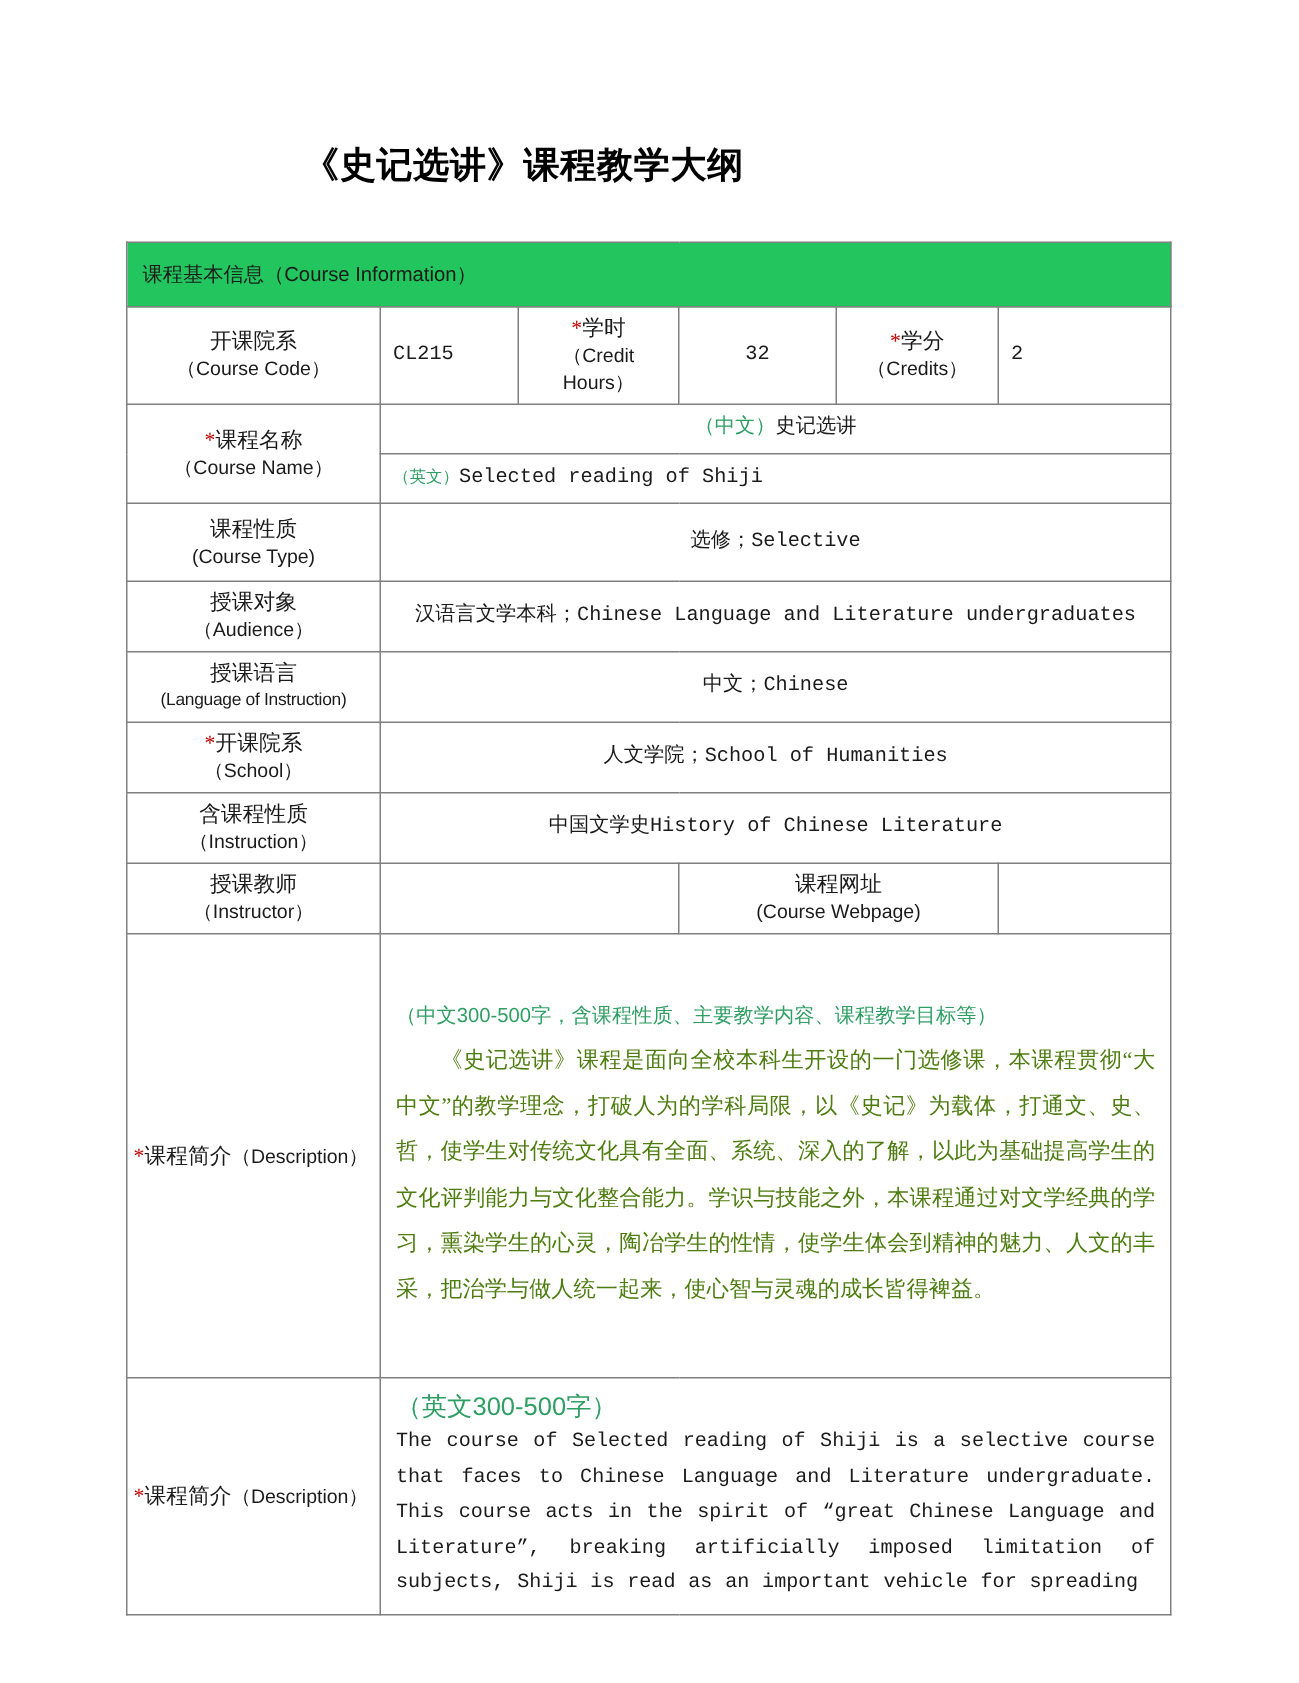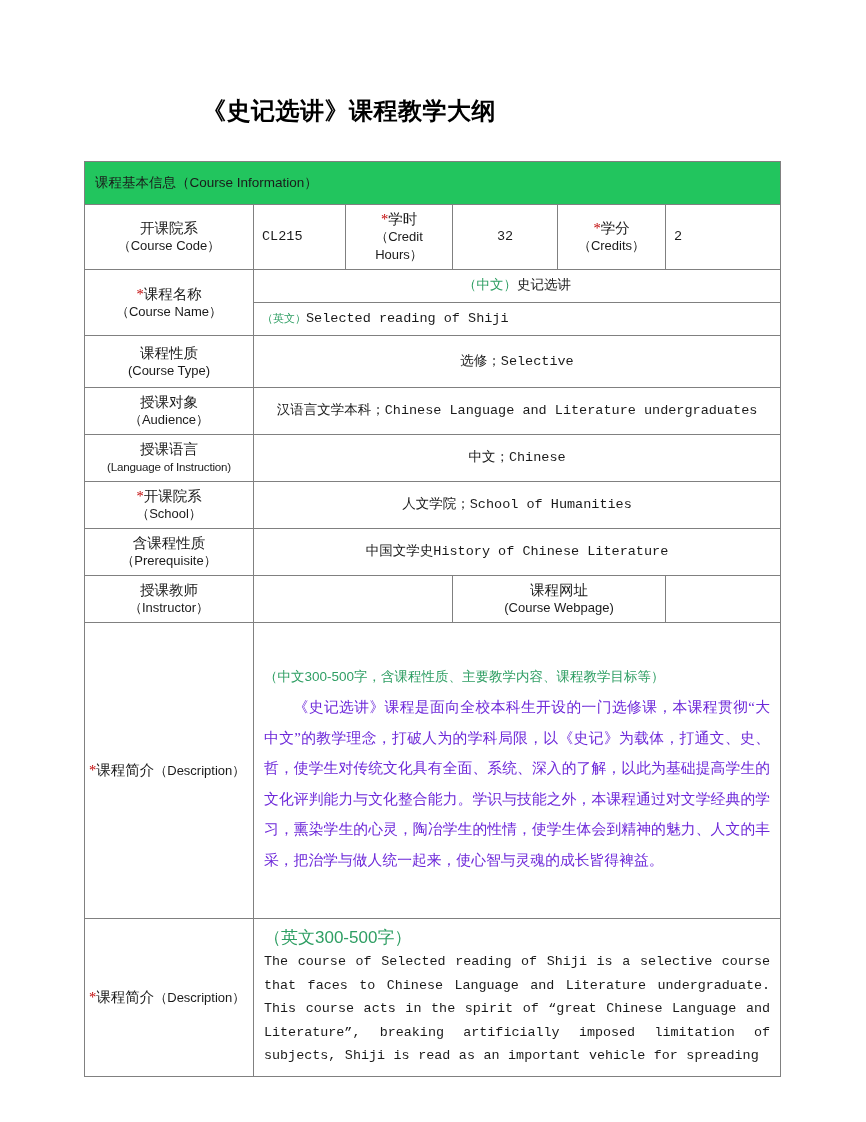--- a/index.html
+++ b/index.html
@@ -115,21 +115,21 @@
     margin-bottom: 4px;
     display: block;
   }
   .desc-cn {
     font-family: "Liberation Serif", "DejaVu Serif", serif;
     font-size: 14.8px;
     line-height: 30.5px;
     text-align: justify;
     text-justify: inter-ideograph;
     text-indent: 2em;
-    color: #6d28d9;
+    color: #4d7c0f;
     margin: 0;
   }
   .desc-en {
     font-family: "Liberation Mono", "DejaVu Sans Mono", monospace;
     font-size: 13.4px;
     line-height: 23.5px;
     text-align: justify;
     color: #1a1a1a;
     margin: 0;
     word-spacing: 0.5px;
@@ -237,21 +237,21 @@
         <td class="lbl" style="height:38px">
           <span class="l1"><span class="ast">*</span><span>开课院系</span></span>
           <span class="l2">（School）</span>
         </td>
         <td class="val val-cn" colspan="5">人文学院；School of Humanities</td>
       </tr>
 
       <tr>
         <td class="lbl" style="height:38px">
           <span class="l1">含课程性质</span>
-          <span class="l2">（Prerequisite）</span>
+          <span class="l2">（Instruction）</span>
         </td>
         <td class="val val-cn" colspan="5">中国文学史History of Chinese Literature</td>
       </tr>
 
       <tr>
         <td class="lbl" style="height:39px">
           <span class="l1">授课教师</span>
           <span class="l2">（Instructor）</span>
         </td>
         <td class="val" colspan="2"></td>

